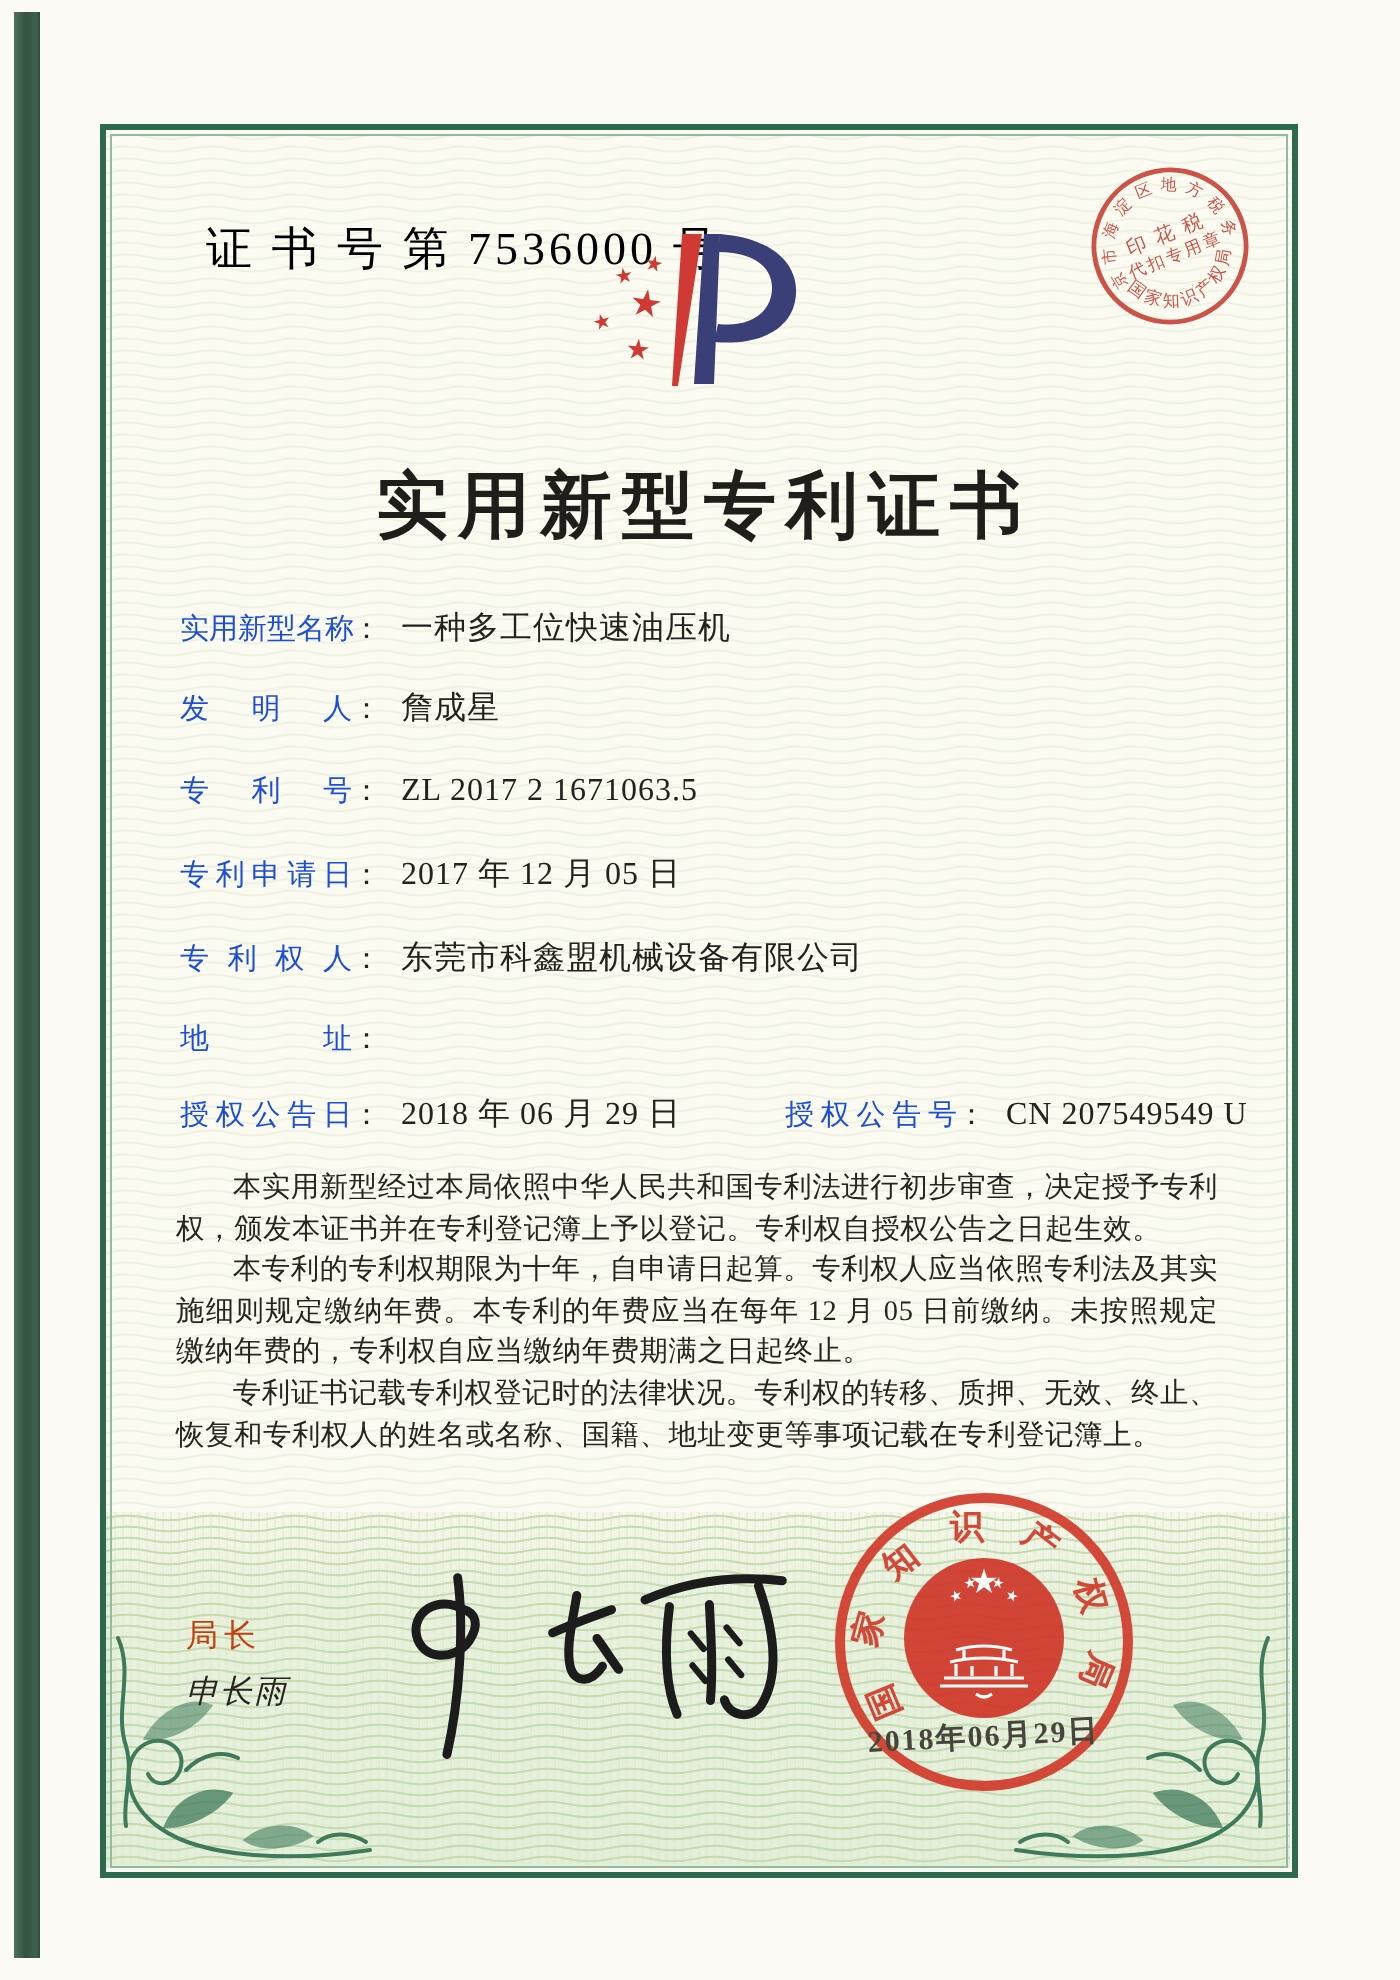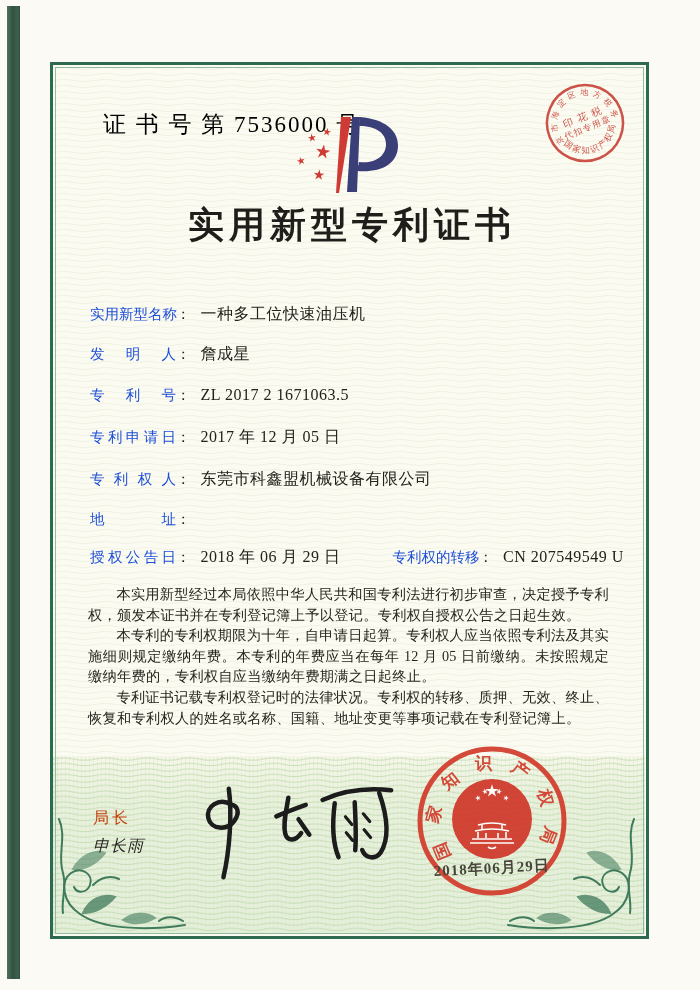--- a/index.html
+++ b/index.html
@@ -11,21 +11,21 @@
          border:3.5px solid #2e6b4e;background:#fcfbf2;}
   .frame-inner{position:absolute;inset:2px;border:1px solid #93bba1;pointer-events:none;z-index:1;}
   .waves-all{position:absolute;inset:0;z-index:0;}
   .band{position:absolute;left:0;right:0;top:691px;bottom:2px;z-index:0;}
   .ornament{position:absolute;z-index:1;}
   .orn-left{left:0;top:752px;}
   .orn-right{left:452px;top:752px;}
   .cert-no{position:absolute;left:50px;top:44px;font-size:23px;letter-spacing:2px;color:#000000;z-index:2;}
   .logo{position:absolute;left:240px;top:44px;z-index:2;}
   .stamp{position:absolute;left:482px;top:8px;z-index:3;}
-  .title{position:absolute;left:0;right:0;top:136px;text-align:center;font-size:36px;font-weight:700;
+  .title{position:absolute;left:0;right:0;top:164px;text-align:center;font-size:36px;font-weight:700;
          letter-spacing:5px;text-indent:5px;color:#1f1e1a;z-index:2;}
   .fields{position:absolute;left:37px;top:0;right:20px;z-index:2;}
   .frow{position:absolute;display:flex;align-items:baseline;white-space:nowrap;}
   .flabel{display:inline-block;width:86px;font-size:14.5px;color:#1d4ed8;
           text-align:justify;text-align-last:justify;}
   .colon{font-size:14.5px;color:#23221d;}
   .fvalue{font-size:16px;margin-left:10px;letter-spacing:0.5px;color:#23221d;}
   .fvalue.twoline{white-space:normal;line-height:23px;width:426px;}
   .grp2{margin-left:52px;display:flex;align-items:baseline;}
   .body-text{position:absolute;left:35px;top:519px;width:521px;font-size:14.2px;line-height:20.6px;
@@ -170,21 +170,21 @@
       </div>
       <div class="frow" style="top:445px">
         <span class="flabel">地址</span>
           <span class="colon">：</span>
       </div>
       <div class="frow" style="top:482px">
         <span class="flabel">授权公告日</span>
           <span class="colon">：</span>
         <span class="fvalue">2018 年 06 月 29 日</span>
         <span class="grp2">
-          <span class="flabel">专利权的转移</span>
+          <span class="flabel">授权公告号</span>
             <span class="colon">：</span>
           <span class="fvalue">CN 207549549 U</span>
         </span>
       </div>
     </div>
 
     <div class="body-text">
       <p>本实用新型经过本局依照中华人民共和国专利法进行初步审查，决定授予专利权，颁发本证书并在专利登记簿上予以登记。专利权自授权公告之日起生效。</p>
       <p>本专利的专利权期限为十年，自申请日起算。专利权人应当依照专利法及其实施细则规定缴纳年费。本专利的年费应当在每年 12 月 05 日前缴纳。未按照规定缴纳年费的，专利权自应当缴纳年费期满之日起终止。</p>
       <p>专利证书记载专利权登记时的法律状况。专利权的转移、质押、无效、终止、恢复和专利权人的姓名或名称、国籍、地址变更等事项记载在专利登记簿上。</p>

